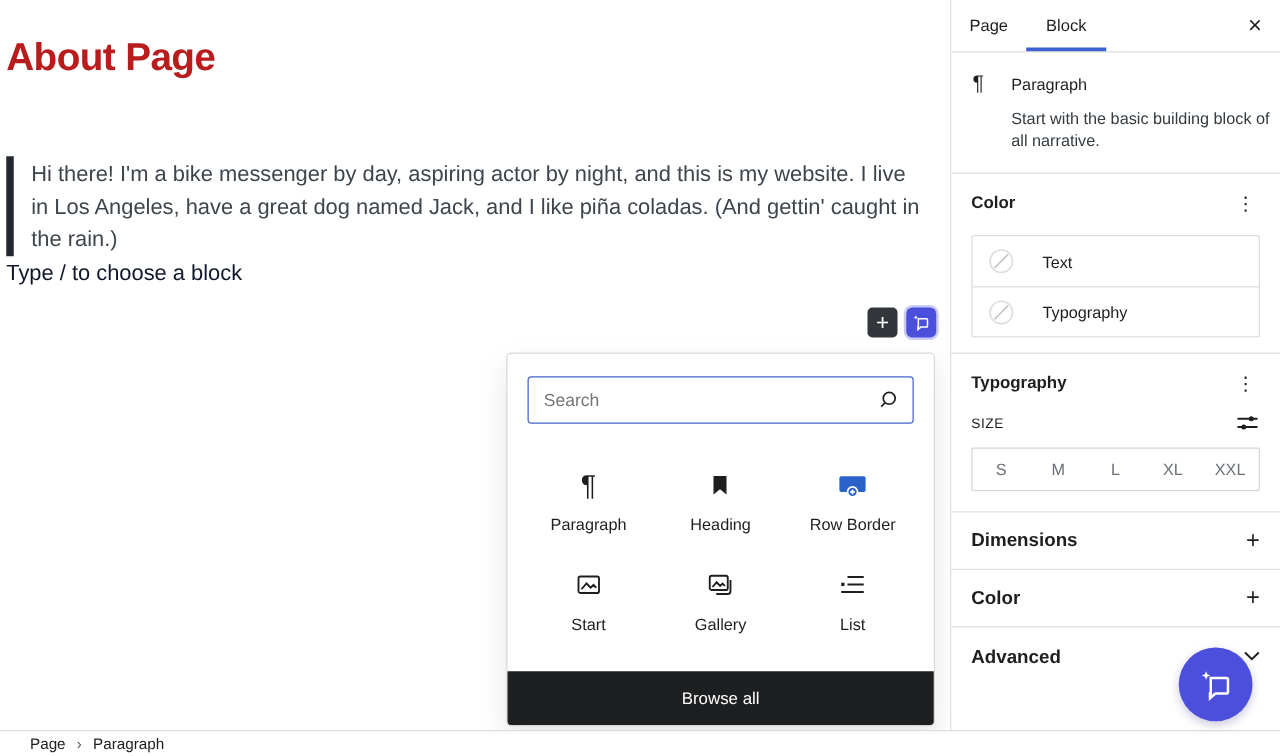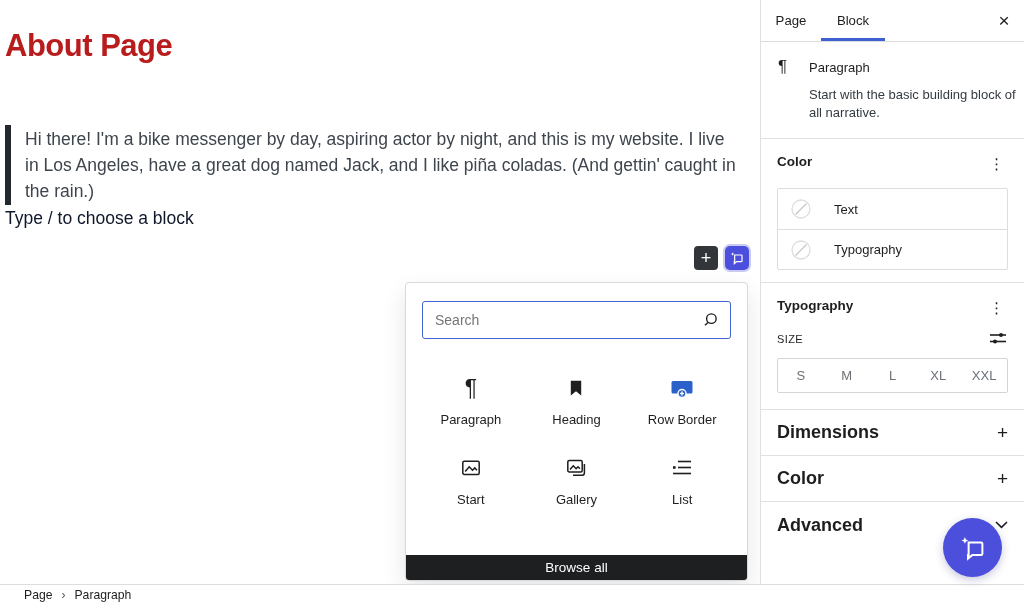--- a/index.html
+++ b/index.html
@@ -20,21 +20,21 @@
   
   .popup { position:absolute; left:405px; top:282px; width:343px; height:299px; background:#fff; border:1px solid #d9d9d9; border-radius:4px; box-shadow:0 10px 24px rgba(0,0,0,.10); }
   .search-wrap { position:absolute; left:16px; top:18px; right:16px; height:38px; }
   .search-input { width:100%; height:100%; border:1.5px solid #4464cf; border-radius:3px; padding:0 50px 0 12px; font-size:14px; color:#1e1e1e; outline:none; font-family:"Liberation Sans",sans-serif; }
   .search-input::placeholder { color:#757575; opacity:1; }
   .search-icon { position:absolute; right:10px; top:8px; }
   .block-grid { position:absolute; left:12px; right:12px; top:86px; display:grid; grid-template-columns:repeat(3,1fr); row-gap:22px; }
   .block-item { display:flex; flex-direction:column; align-items:center; padding-top:7px; gap:12px; cursor:pointer; }
   .block-item .glyph { font-size:23px; line-height:24px; height:24px; color:#1e1e1e; }
   .block-item .bi-label { font-size:13px; color:#1e1e1e; }
-  .browse-all { position:absolute; left:0; right:0; bottom:0; height:25px; background:#1d1f21; border-radius:0 0 3px 3px; color:#fff; font-size:13.5px; display:flex; align-items:center; justify-content:center; cursor:pointer; }
+  .browse-all { position:absolute; left:0; right:0; bottom:0; height:43px; background:#1d1f21; border-radius:0 0 3px 3px; color:#fff; font-size:13.5px; display:flex; align-items:center; justify-content:center; cursor:pointer; }
 
   
   .footer-bar { position:absolute; left:0; top:584px; width:1024px; height:21px; background:#fff; border-top:1px solid #dddddd; display:flex; align-items:center; padding-left:24px; gap:9px; font-size:12.2px; color:#1e1e1e; }
   .crumb-sep { color:#555; font-size:12px; }
 
   
   .sidebar { position:absolute; left:760px; top:0; width:264px; height:584px; background:#fff; border-left:1px solid #e0e0e0; }
   .tabs { height:42px; border-bottom:1px solid #ddd; display:flex; position:relative; }
   .tab { width:60px; text-align:center; line-height:42px; font-size:13.2px; color:#1e1e1e; position:relative; cursor:pointer; }
   .tab.active { font-weight:500; }
@@ -59,21 +59,21 @@
   .swatch-row + .swatch-row { border-top:1px solid #ddd; }
   .swatch-label { font-size:13px; color:#1e1e1e; }
 
   .sec-typo { height:127px; padding-top:15px; }
   .size-row { margin-top:13px; display:flex; align-items:center; justify-content:space-between; }
   .size-label { font-size:11px; letter-spacing:.4px; color:#1e1e1e; }
   .size-control { margin-top:11px; display:flex; height:35px; border:1px solid #d5d5d5; border-radius:2px; }
   .size-seg { flex:1; display:flex; align-items:center; justify-content:center; font-size:13px; color:#6b7177; cursor:pointer; }
 
   .panel-row { height:46px; display:flex; align-items:center; justify-content:space-between; padding:0 16px; border-bottom:1px solid #e0e0e0; cursor:pointer; }
-  .panel-label { font-size:18px; font-weight:600; color:#1e1e1e; }
+  .panel-label { font-size:15px; font-weight:600; color:#1e1e1e; }
   .panel-plus { font-size:19px; font-weight:300; color:#1e1e1e; line-height:1; }
   .panel-row.last { border-bottom:none; }
 
   .fab { position:absolute; left:943px; top:518px; width:59px; height:59px; border-radius:50%; background:#4c4fdb; display:flex; align-items:center; justify-content:center; box-shadow:0 3px 8px rgba(40,40,120,.25); cursor:pointer; }
 
   svg { display:block; }
 </style>
 </head>
 <body>
 

